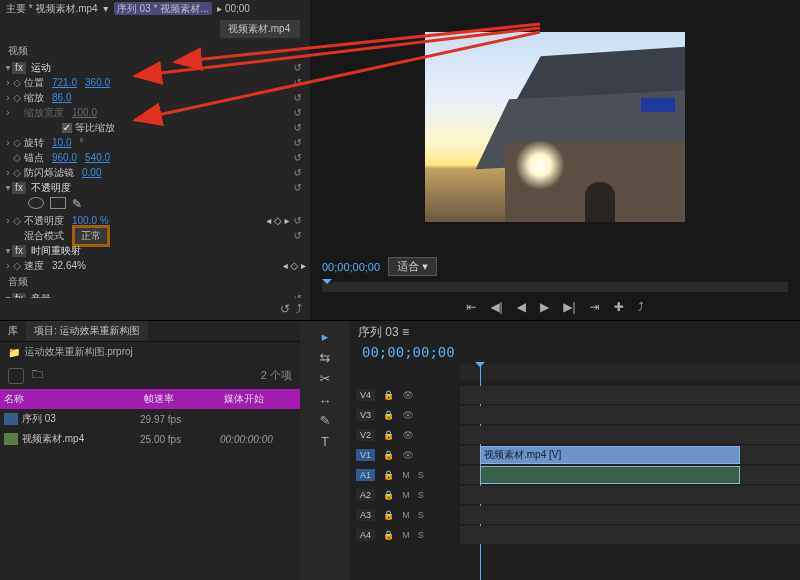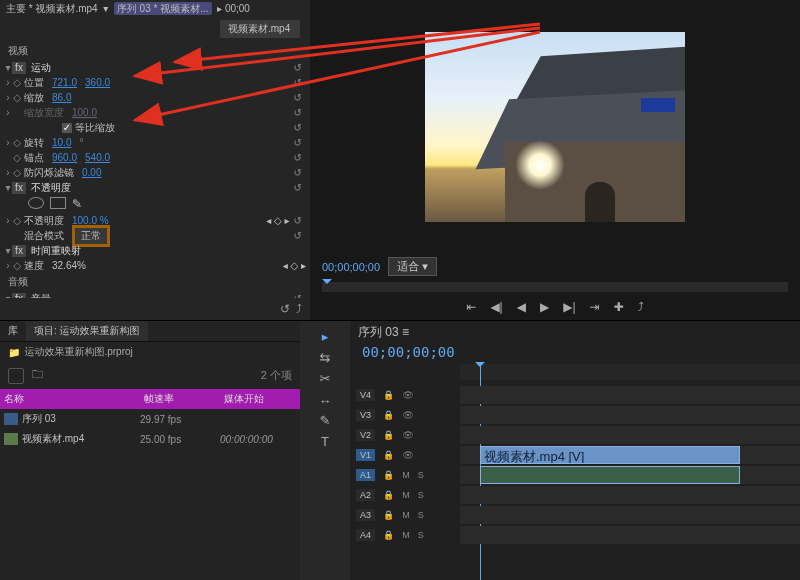--- a/index.html
+++ b/index.html
@@ -77,21 +77,21 @@
   .tl-ruler { height:16px; background:#262626; position:relative; margin-left:110px; }
   .tl-ruler .playhead { position:absolute; left:20px; top:0; width:1px; height:220px; background:#5ea9f0; }
   .tl-ruler .playhead::before{content:"";position:absolute;top:-2px;left:-5px;border:5px solid transparent;border-top-color:#5ea9f0;}
   .tracks { flex:1; padding-top:6px; }
   .trk { display:flex; height:18px; margin-bottom:2px; align-items:center; }
   .trk .hdr { width:110px; display:flex; gap:8px; align-items:center; font-size:9px; padding-left:6px; }
   .trk .hdr .tag { background:#2a2a2a; padding:1px 4px; }
   .trk .hdr .tag.sel { background:#2e5a8e; }
   .trk .hdr .tog { color:#888; cursor:pointer; }
   .trk .lane { flex:1; background:#2a2a2a; height:100%; position:relative; }
-  .clip { position:absolute; left:20px; top:0; height:100%; background:#6a93c8; border:1px solid #8ab0e0; font-size:13px; color:#123; padding:1px 3px; overflow:hidden; }
+  .clip { position:absolute; left:20px; top:0; height:100%; background:#6a93c8; border:1px solid #8ab0e0; font-size:10px; color:#123; padding:1px 3px; overflow:hidden; }
   .clip.aud { background:#3a6048; }
 
   
   .arrows { position:absolute; left:0; top:0; pointer-events:none; }
 </style>
 </head>
 <body>
 
 <div class="wrap">
   <div class="top">

